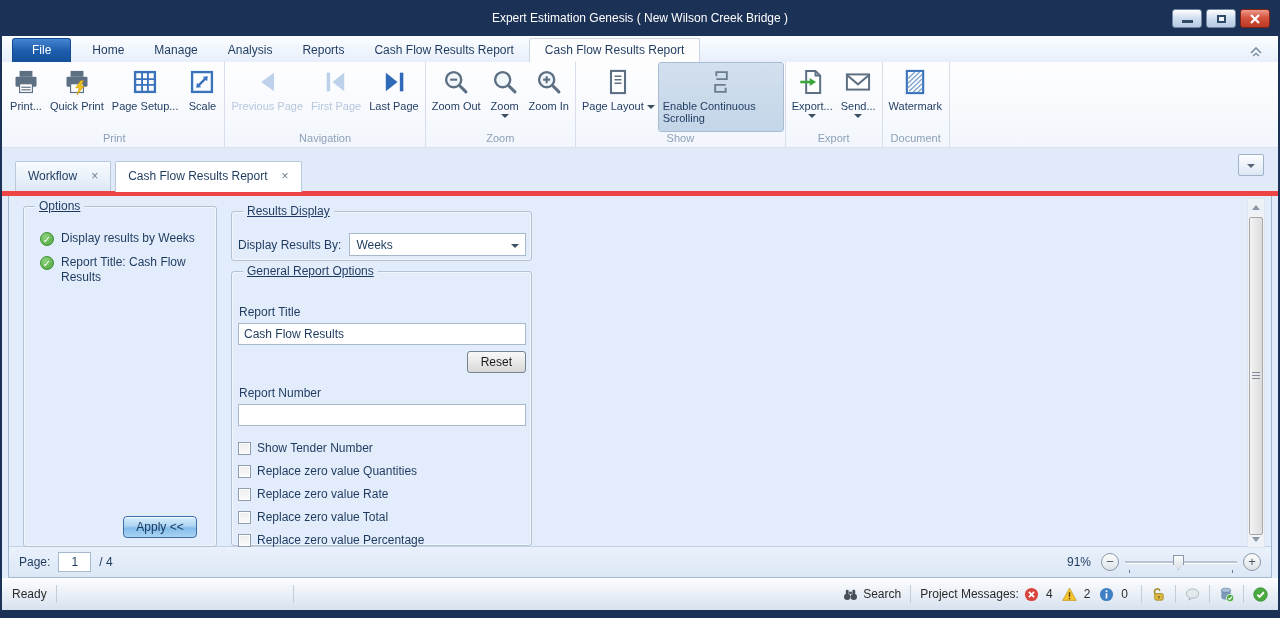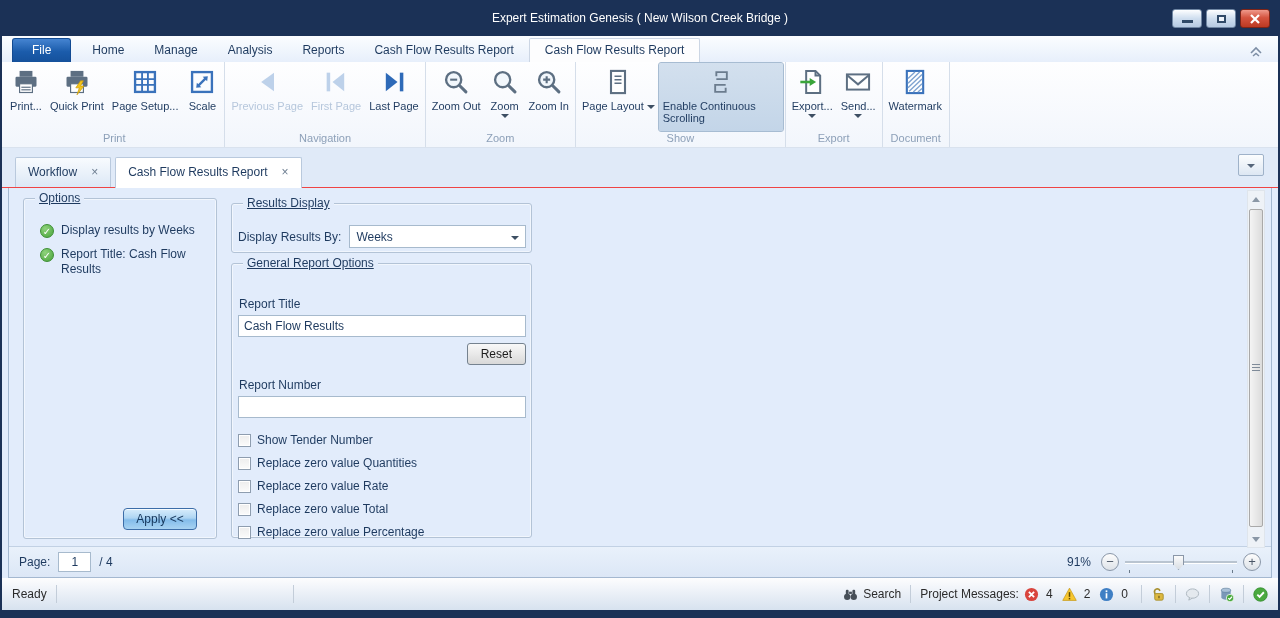--- a/index.html
+++ b/index.html
@@ -33,21 +33,21 @@
   .rglabel { text-align:center; font-size:11px; color:#8da0b8; padding:1px 6px 3px; }
   .rbtn { display:flex; flex-direction:column; align-items:center; padding:3px 4px 1px; border-radius:2px; cursor:default; }
   .rbtn .ric { width:32px; height:32px; display:flex; align-items:center; justify-content:center; }
   .rbtn .lbl { font-size:11px; line-height:12px; text-align:left; color:#1e3a5f; margin-top:2px; }
   .rbtn.disabled .lbl { color:#b6c7dc; }
   .rbtn.activebtn { background:linear-gradient(#d3e0ee,#c3d5e8); outline:1px solid #a7bcd2; }
   .drop-arrow { width:0; height:0; border-left:4px solid transparent; border-right:4px solid transparent; border-top:4px solid #3d4f63; margin-top:2px; }
   .drop-arrow.inline { display:inline-block; margin:0 0 1px 3px; }
 
   
-  .doctabs { height:40px; background:#e0eaf8; display:flex; align-items:flex-end; padding:0 0 0 13px; position:relative; border-bottom:1px solid #ef4444; flex:0 0 auto; }
+  .doctabs { height:48px; background:#e0eaf8; display:flex; align-items:flex-end; padding:0 0 0 13px; position:relative; border-bottom:5px solid #ef4444; flex:0 0 auto; }
   .dtab { display:flex; align-items:center; gap:14px; padding:7px 12px 8px; font-size:12px; border:1px solid #b9c9dd; border-bottom:none; border-radius:2px 2px 0 0; background:linear-gradient(#f8fbfe,#dce8f6); margin-right:4px; }
   .dtab.active { background:#fff; margin-bottom:-1px; padding-bottom:9px; }
   .dtab .x { color:#6d7e91; font-size:12px; line-height:10px; }
   .tablist-btn { position:absolute; right:14px; top:6px; width:26px; height:22px; border:1px solid #9fb2c9; border-radius:2px; background:linear-gradient(#fcfdfe,#dde7f3); display:flex; align-items:center; justify-content:center; }
 
   
   .viewer { flex:1; margin:0 6px; border:1px solid #a4b8d0; border-top:none; display:flex; flex-direction:column; background:#e2ecfb; min-height:0; }
   .workspace { flex:1; position:relative; background:#e2ecfb; }
 
   .groupbox { position:absolute; border:1px solid #b3c3d6; border-radius:3px; box-shadow:inset 0 0 0 1px #ffffff80; }

